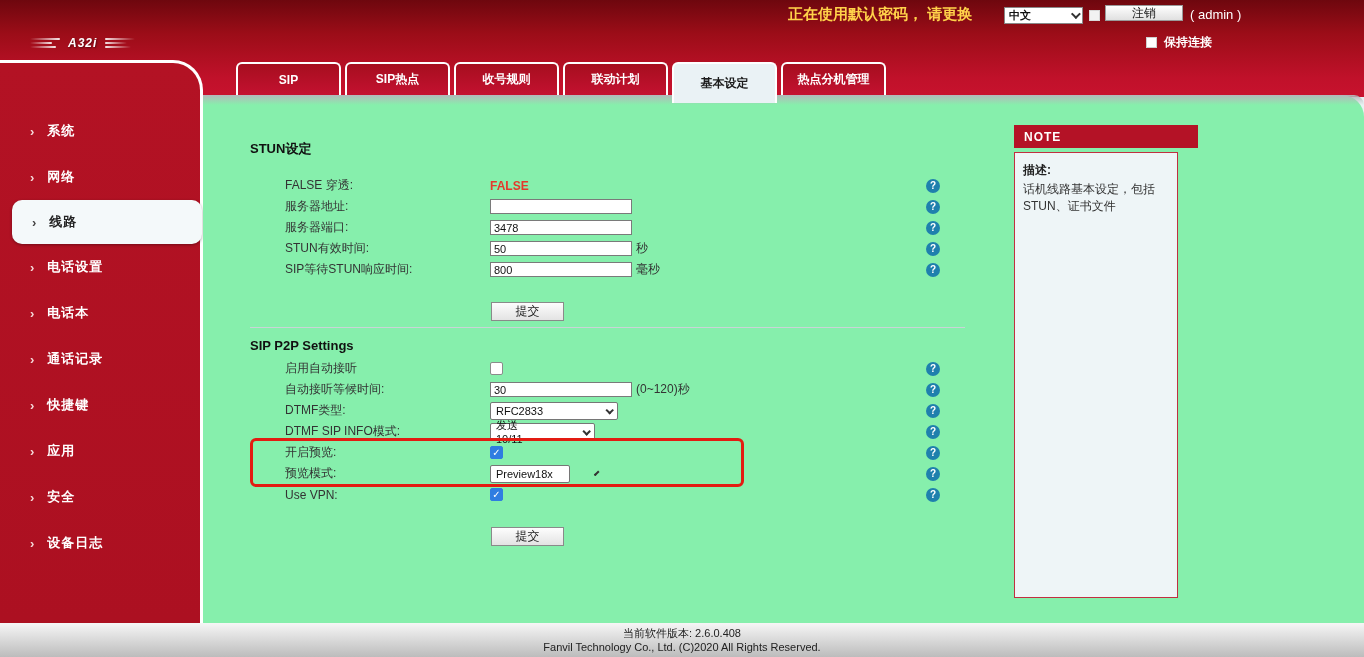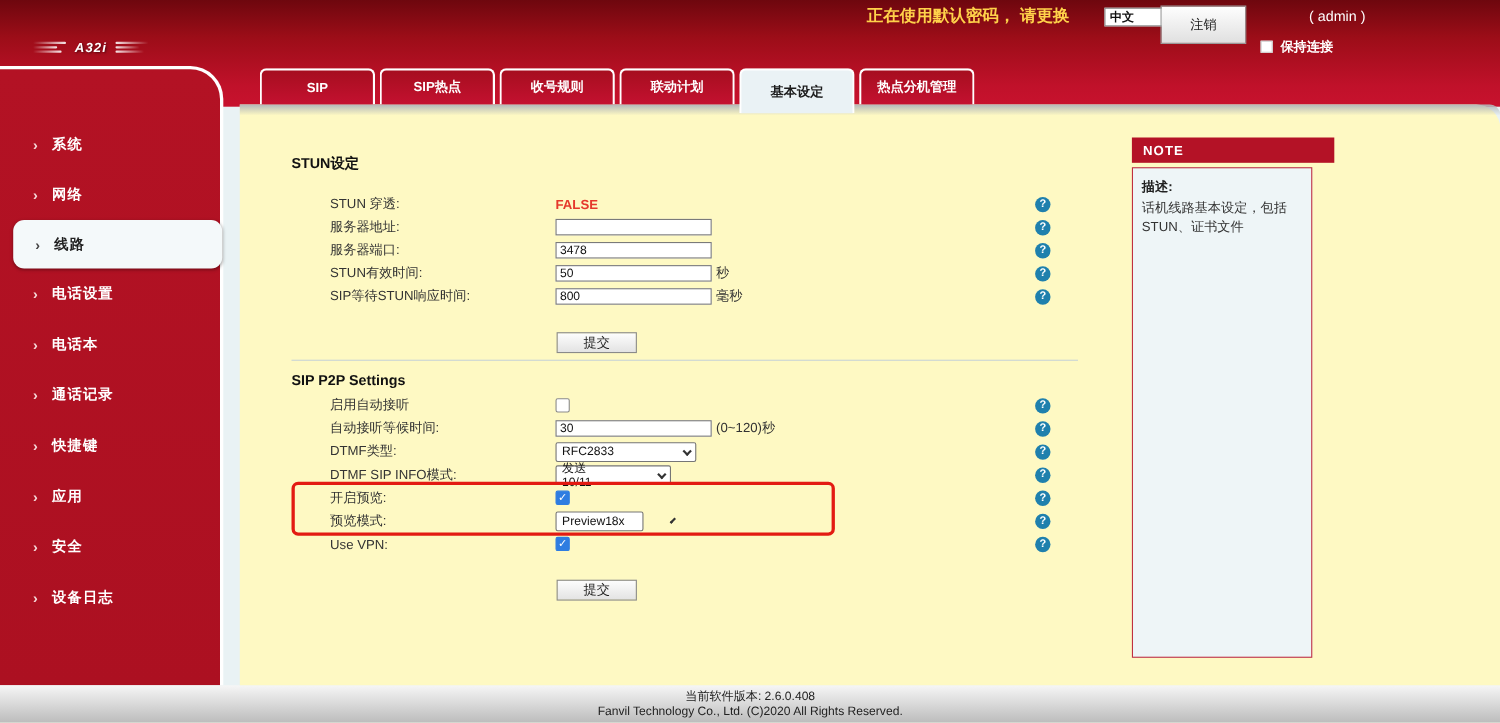--- a/index.html
+++ b/index.html
@@ -18,21 +18,21 @@
   .sl-a { width:30px; } .sl-b { width:22px; } .sl-c { width:26px; }
 
   .warn-text { position:absolute; left:788px; top:5px; font-size:15px; font-weight:bold; color:#ffd24a; }
   .lang-select { position:absolute; left:1004px; top:7px; width:79px; height:17px; background:#fff;
     border:1px solid #888; font-size:11px; color:#111; display:flex; align-items:center;
     justify-content:space-between; padding:0 4px;font-weight:bold; }
   .sel-chev { width:7px; height:7px; border-right:2px solid #333; border-bottom:2px solid #333;
     transform:rotate(45deg) translateY(-2px); }
   .mini-check { position:absolute; left:1089px; top:10px; width:11px; height:11px; background:#f2f2f2;
     border:1px solid #d8d8d8; }
-  .logout-btn { position:absolute; left:1055px; top:5px; width:78px; height:35px;
+  .logout-btn { position:absolute; left:1105px; top:5px; width:78px; height:16px;
     background:linear-gradient(180deg,#fefefe,#e0e0e0); border:1px solid #9a9a9a;
     font-size:12px; color:#222; display:flex; align-items:center; justify-content:center; cursor:pointer; }
   .admin-label { position:absolute; left:1190px; top:7px; color:#fff; font-weight:normal; font-size:13px; }
   .keep-row { position:absolute; left:1146px; top:34px; display:flex; align-items:center; gap:7px; }
   .keep-check { width:11px; height:11px; background:#fff; border:1px solid #cfcfcf; }
   .keep-label { color:#fff; font-weight:bold; font-size:12px; }
 
   
   .sidebar-wrap { position:absolute; left:0; top:60px; width:203px; height:563px;
     background:#fff; border-top-right-radius:30px; padding:3px 3px 0 0; }
@@ -49,22 +49,22 @@
 
   
   .tab-row { position:absolute; left:236px; top:62px; display:flex; gap:4px; z-index:6; }
   .tab { width:105px; height:33px; background:linear-gradient(180deg,#a60e1f,#c41130);
     border:2px solid #fff; border-bottom:none; border-radius:6px 6px 0 0;
     color:#fff; font-weight:bold; font-size:12px; display:flex; align-items:center; justify-content:center;
     cursor:pointer; }
   .tab.selected { background:#eaf2f5; color:#1c1c1c; height:41px; border-bottom:none; }
 
   
-  .content { position:absolute; left:203px; top:95px; right:0; bottom:34px; background:#fef9c3;
-    border-top-right-radius:22px; z-index:2;margin-left:15px; }
+  .content { position:absolute; left:203px; top:95px; right:0; bottom:34px; background:#86efac;
+    border-top-right-radius:22px; z-index:2; }
   .content::before { content:""; position:absolute; left:0; top:0; right:0; height:10px;
     background:linear-gradient(180deg,#b3b8ba,rgba(235,243,245,0)); border-top-right-radius:22px; }
 
   .section-title { position:absolute; font-size:13px; font-weight:bold; color:#111; }
   .rows { position:absolute; width:690px; }
   .frow { height:21px; display:flex; align-items:center; padding-left:35px; }
   .flabel { width:205px; font-size:12px; color:#333; }
   .fval-red { font-size:12px; color:#e5392c; font-weight:bold; }
   .tinput { width:142px; height:15px; border:1px solid #7a7a7a; background:#fff; font-size:11px;
     color:#111; padding:0 3px; font-family:inherit; }
@@ -189,21 +189,21 @@
   <div class="tab selected">基本设定</div>
   <div class="tab">热点分机管理</div>
 </div>
 
 <div class="content">
 
   <div class="section-title" style="left:47px; top:45px;">STUN设定</div>
 
   <div class="rows" style="left:47px; top:80px;">
     <div class="frow">
-      <span class="flabel">STUN 穿透:</span>
+      <span class="flabel">FALSE 穿透:</span>
       <span class="fval-red">FALSE</span>
       <span class="helpq">?</span>
     </div>
     <div class="frow">
       <span class="flabel">服务器地址:</span>
       <input class="tinput" value="" style="">
       <span class="helpq">?</span>
     </div>
     <div class="frow">
       <span class="flabel">服务器端口:</span>

